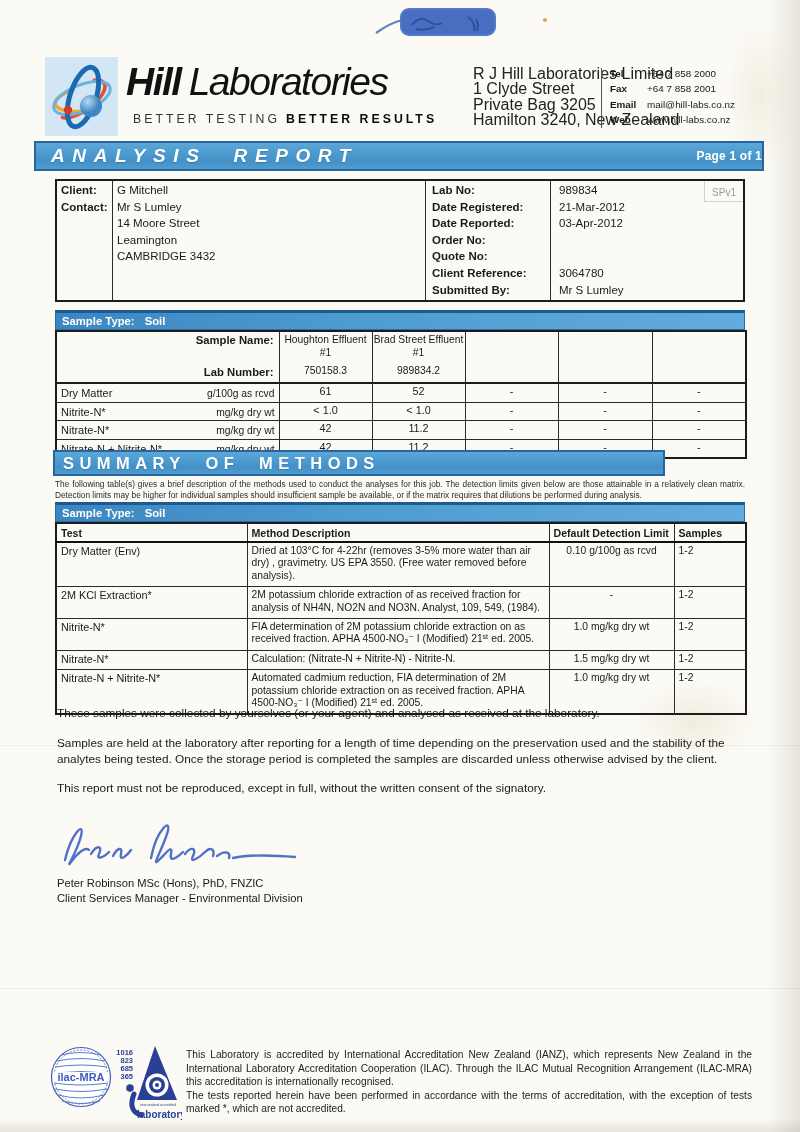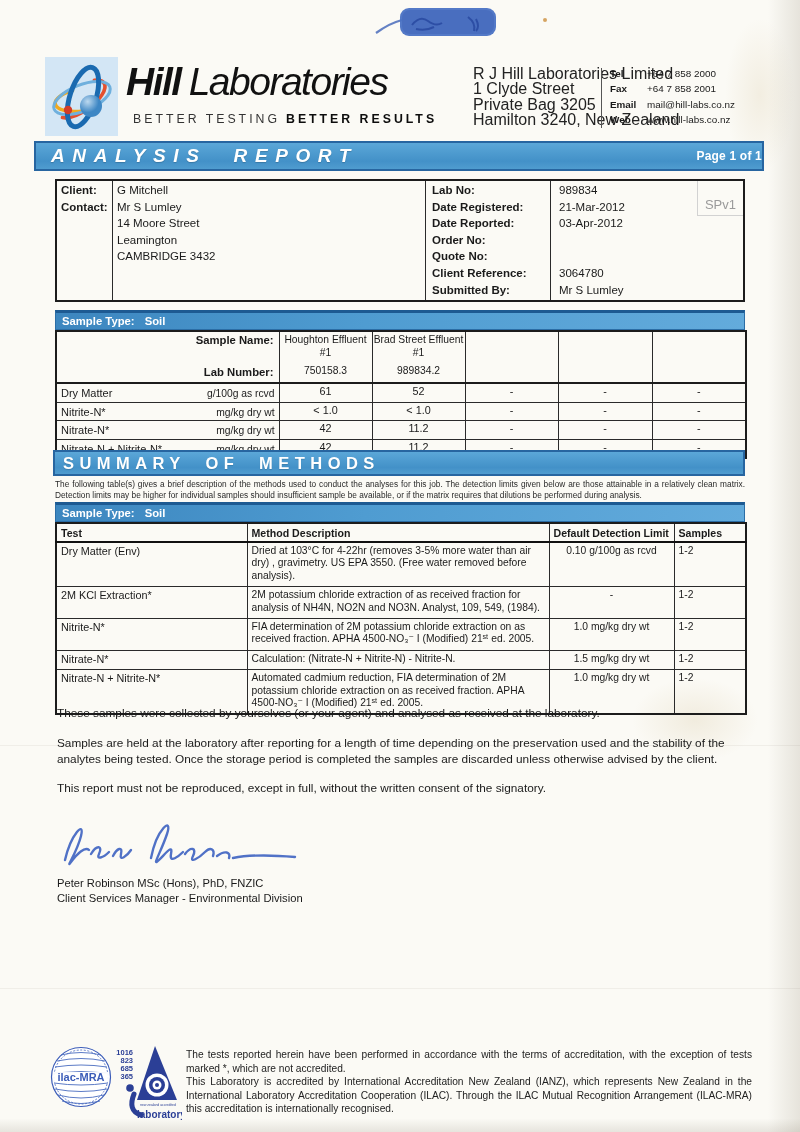--- a/index.html
+++ b/index.html
@@ -40,21 +40,21 @@
   
   .client-box{left:55px;top:179px;width:690px;height:123px;box-sizing:border-box;border:2px solid #1c1c1c;font-size:11.5px;}
   .client-box .vl{position:absolute;top:0;bottom:0;width:1px;background:#2a2a2a;}
   .crow,.rrow{position:relative;height:16.6px;}
   .cleft{position:absolute;left:0;top:3px;right:0;}
   .cright{position:absolute;left:0;top:3px;right:0;}
   .clbl{position:absolute;left:4px;font-weight:bold;}
   .cval{position:absolute;left:60px;}
   .rlab{position:absolute;left:375px;font-weight:bold;}
   .rval{position:absolute;left:502px;}
-  .spv{position:absolute;right:0;top:0;font-size:13px;color:#9a9a9a;border-left:1px solid #d2d2d2;border-bottom:1px solid #d2d2d2;padding:16px 7px 3px;}
+  .spv{position:absolute;right:0;top:0;font-size:10px;color:#9a9a9a;border-left:1px solid #d2d2d2;border-bottom:1px solid #d2d2d2;padding:6px 7px 3px;}
 
   
   .type-bar{left:55px;width:690px;height:20px;box-sizing:border-box;
     border:1px solid #2b6da5;border-top:3px solid #1d5a92;
     background:linear-gradient(100deg,#3c86bf 0%,#4f9cd1 45%,#63abdc 100%);
     color:#fff;font-weight:bold;font-size:11.3px;padding:2px 0 0 6px;}
   .type-bar .st-val{margin-left:10px;}
   .bar-results{top:310px;}
   .bar-methods{top:502px;}
 
@@ -68,21 +68,21 @@
   .res .name-cell{font-size:10.3px;text-align:center;vertical-align:top;padding-top:2px;line-height:12.5px;}
   .res .lab-cell{font-size:10.3px;text-align:center;vertical-align:top;}
   .res tr.dr td{height:15.5px;}
   .res .acell{padding:1px 4px 0;}
   .res .lr{display:flex;justify-content:space-between;align-items:baseline;}
   .res .lr .an{font-size:11px;}
   .res .lr .un{font-size:10.3px;}
   .res .vcell{text-align:center;font-size:10.8px;padding-top:1px;vertical-align:top;}
 
   
-  .sum-banner{left:53px;top:450px;width:692px;height:26px;box-sizing:border-box;
+  .sum-banner{left:53px;top:450px;width:612px;height:26px;box-sizing:border-box;
     border:2px solid #2765a0;background:linear-gradient(180deg,#5ba7d8,#4391c8 70%,#4f9ccf);
     display:flex;align-items:center;color:#fff;font-weight:800;font-size:16.5px;
     letter-spacing:.33em;word-spacing:.6em;padding-left:8px;text-shadow:0 1px 1px rgba(0,0,0,.15);}
   .sum-intro{left:55px;top:479px;width:690px;font-size:8.3px;line-height:10.5px;text-align:justify;color:#2a2a2a;}
 
   
   .met{position:absolute;left:55px;top:522px;width:690px;border:2px solid #1c1c1c;}
   .met th{border:1px solid #2a2a2a;border-bottom:2px solid #111;text-align:left;font-size:10.6px;padding:2px 4px;height:13px;white-space:nowrap;}
   .met td{border:1px solid #2a2a2a;font-size:10.3px;line-height:12.4px;padding:2px 4px 4px;vertical-align:top;}
   .met .test{font-size:10.8px;}
@@ -411,19 +411,19 @@
       <circle cx="41" cy="43" r="4.5" fill="#ffffff"></circle>
       <circle cx="41" cy="43" r="2" fill="#2b3f96"></circle>
       <circle cx="14" cy="46" r="3.8"></circle>
       <path d="M18,52 C14,62 15,70 25,73" stroke="#2b3f96" stroke-width="5" fill="none" stroke-linecap="round"></path>
       <text x="42" y="64" font-size="3.4" text-anchor="middle">new zealand accredited</text>
       <text x="21" y="76" font-size="10" font-weight="bold">laboratory</text>
     </g>
   </svg>
 
   <div class="abs accred-text">
+    <p>This Laboratory is accredited by International Accreditation New Zealand (IANZ), which represents New Zealand in the International Laboratory Accreditation Cooperation (ILAC).  Through the ILAC Mutual Recognition Arrangement (ILAC-MRA) this accreditation is internationally recognised.</p>
     <p>The tests reported herein have been performed in accordance with the terms of accreditation, with the exception of tests marked *, which are not accredited.</p>
-    <p>This Laboratory is accredited by International Accreditation New Zealand (IANZ), which represents New Zealand in the International Laboratory Accreditation Cooperation (ILAC).  Through the ILAC Mutual Recognition Arrangement (ILAC-MRA) this accreditation is internationally recognised.</p>
   </div>
 
   <div class="crease" style="top:745px"></div>
   <div class="crease" style="top:988px"></div>
 </div>
 
 </body></html>

